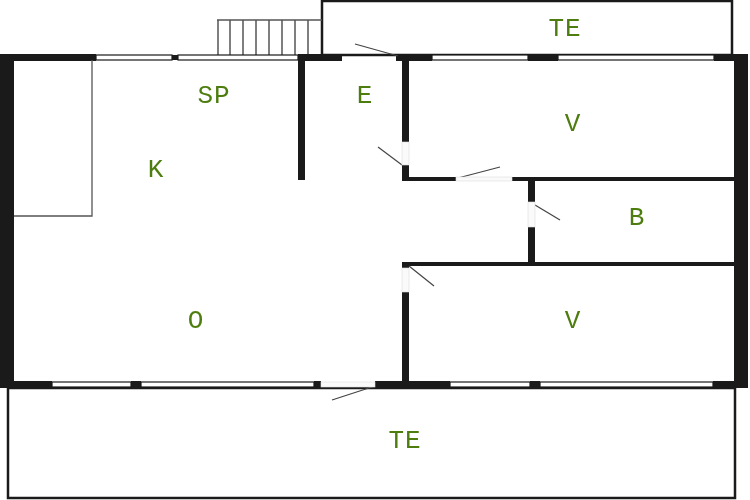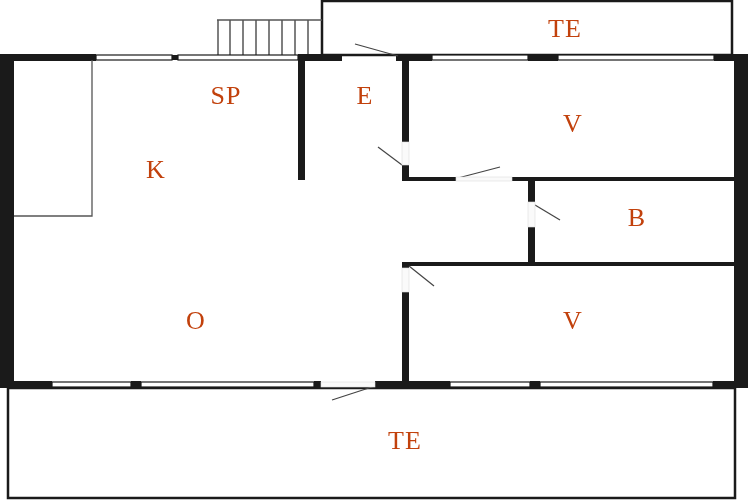--- a/index.html
+++ b/index.html
@@ -1,22 +1,22 @@
 <!DOCTYPE html>
 <html><head>
 <meta charset="utf-8">
 <style>
   html, body { margin: 0; padding: 0; background: #ffffff; }
   body { width: 750px; height: 500px; overflow: hidden; position: relative; }
   #plan { position: absolute; left: 0; top: 0; width: 750px; height: 500px; }
   .label {
     position: absolute;
-    font-family: Liberation Serif, serif;
+    font-family: Liberation Mono, monospace;
     font-size: 26px;
-    color: #c2410c;
+    color: #4d7c0f;
     transform: translate(-50%, -50%);
     letter-spacing: 1px;
     white-space: nowrap;
   }
 </style>
 </head>
 <body>
 
 <svg id="plan" viewBox="0 0 750 500" xmlns="http://www.w3.org/2000/svg">
 
@@ -109,20 +109,20 @@
   <g fill="#fafafa" stroke="#ddd" stroke-width="0.6">
     <rect x="402" y="142" width="7" height="23"></rect>
     <rect x="456" y="177" width="56" height="4"></rect>
     <rect x="528" y="202" width="7" height="25"></rect>
     <rect x="402" y="268" width="7" height="24"></rect>
     <rect x="321" y="382" width="54" height="5"></rect>
   </g>
 </svg>
 
 <div class="label" style="left:565px; top:29px;">TE</div>
-<div class="label" style="left:226px; top:96px;">SP</div>
+<div class="label" style="left:214px; top:96px;">SP</div>
 <div class="label" style="left:365px; top:96px;">E</div>
 <div class="label" style="left:573px; top:124px;">V</div>
 <div class="label" style="left:156px; top:170px;">K</div>
 <div class="label" style="left:637px; top:218px;">B</div>
 <div class="label" style="left:196px; top:321px;">O</div>
 <div class="label" style="left:573px; top:321px;">V</div>
 <div class="label" style="left:405px; top:441px;">TE</div>
 
 </body></html>

